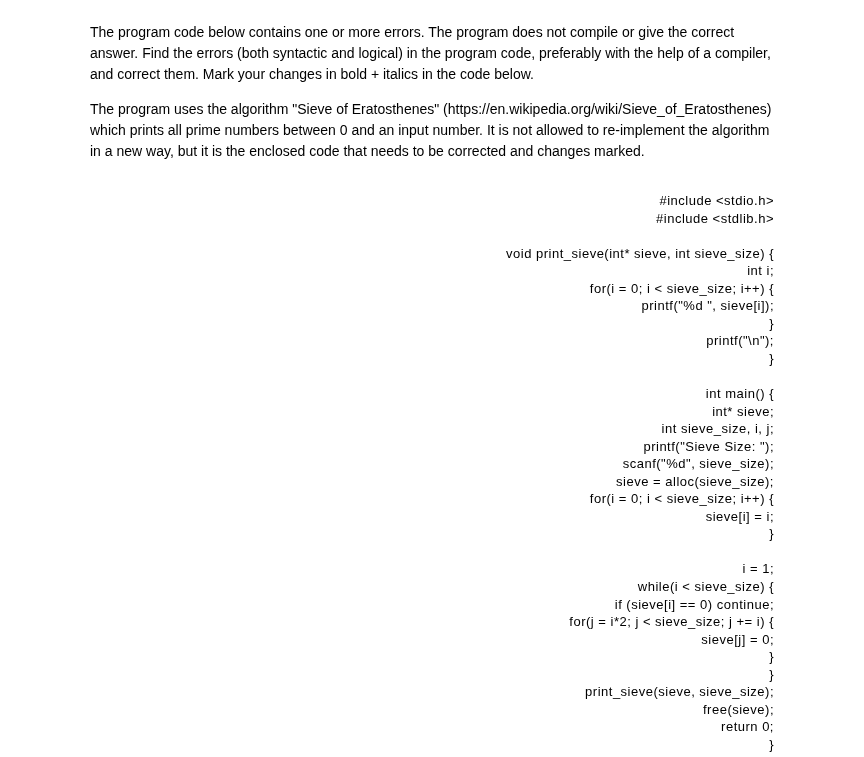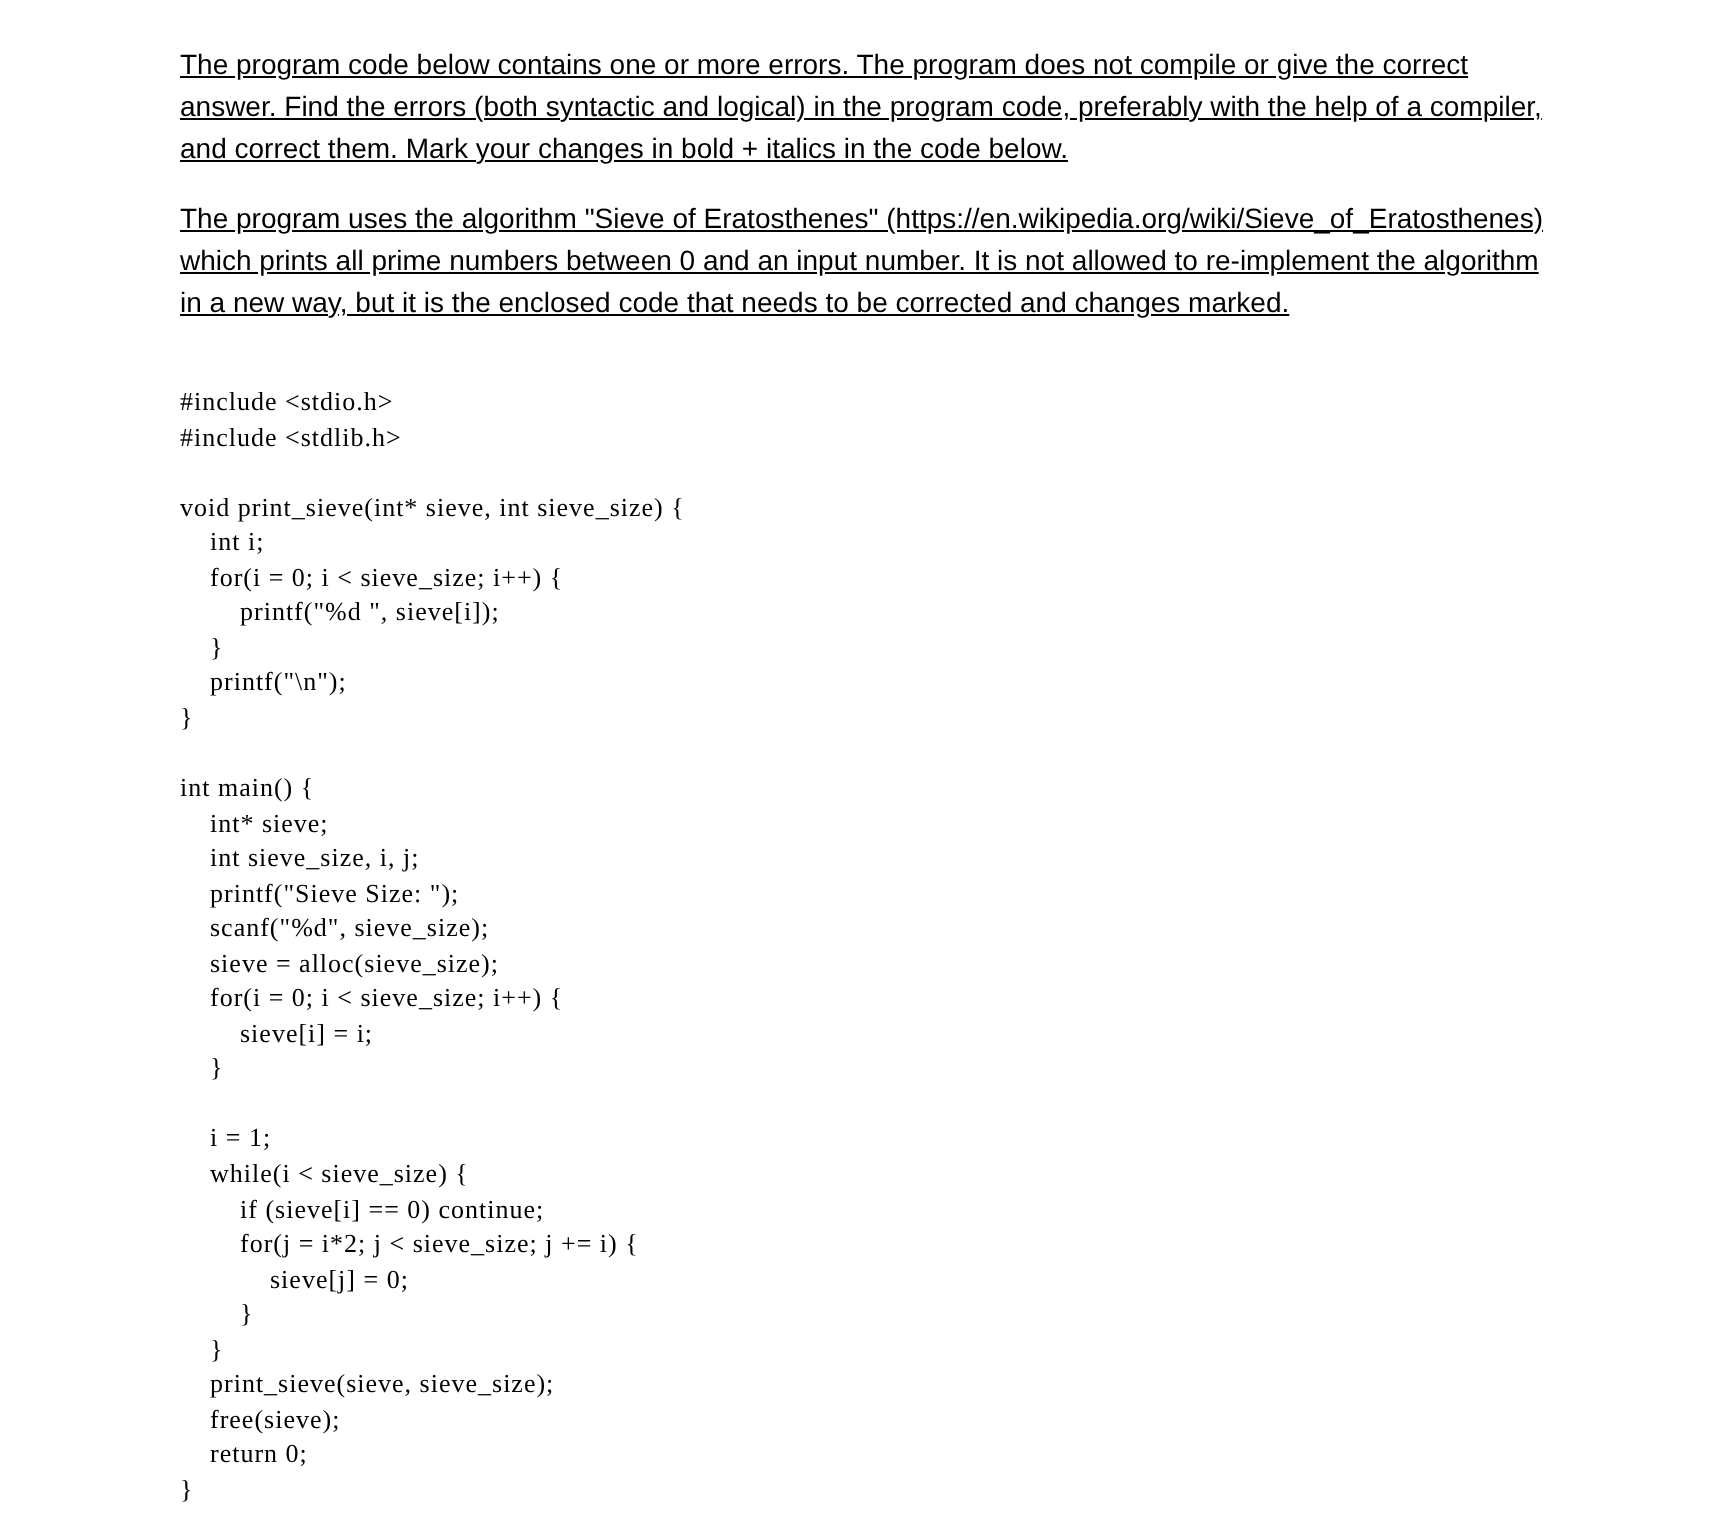--- a/index.html
+++ b/index.html
@@ -12,30 +12,30 @@
       font-family: Arial, Helvetica, sans-serif;
       width: 864px;
       height: 757px;
       padding: 22px 90px 20px 90px;
       color: #000000;
     }
     .prose {
       font-size: 14px;
       line-height: 1.5;
       margin-bottom: 14px;
-      text-decoration: underline;
     }
     .code-block {
-      font-family: Liberation Serif, serif;
+      font-family: Liberation Sans, sans-serif;
       font-size: 13px;
       line-height: 1.35;
       white-space: pre;
       letter-spacing: 0.5px;
       margin-top: 30px;
       color: #000000;
+      text-align: right;
     }
   </style>
 </head>
 <body>
 
 <p class="prose">The program code below contains one or more errors. The program does not compile or give the correct answer. Find the errors (both syntactic and logical) in the program code, preferably with the help of a compiler, and correct them. Mark your changes in bold + italics in the code below.</p>
 
 <p class="prose">The program uses the algorithm "Sieve of Eratosthenes" (https://en.wikipedia.org/wiki/Sieve_of_Eratosthenes) which prints all prime numbers between 0 and an input number. It is not allowed to re-implement the algorithm in a new way, but it is the enclosed code that needs to be corrected and changes marked.</p>
 
 <div class="code-block">#include &lt;stdio.h&gt;

